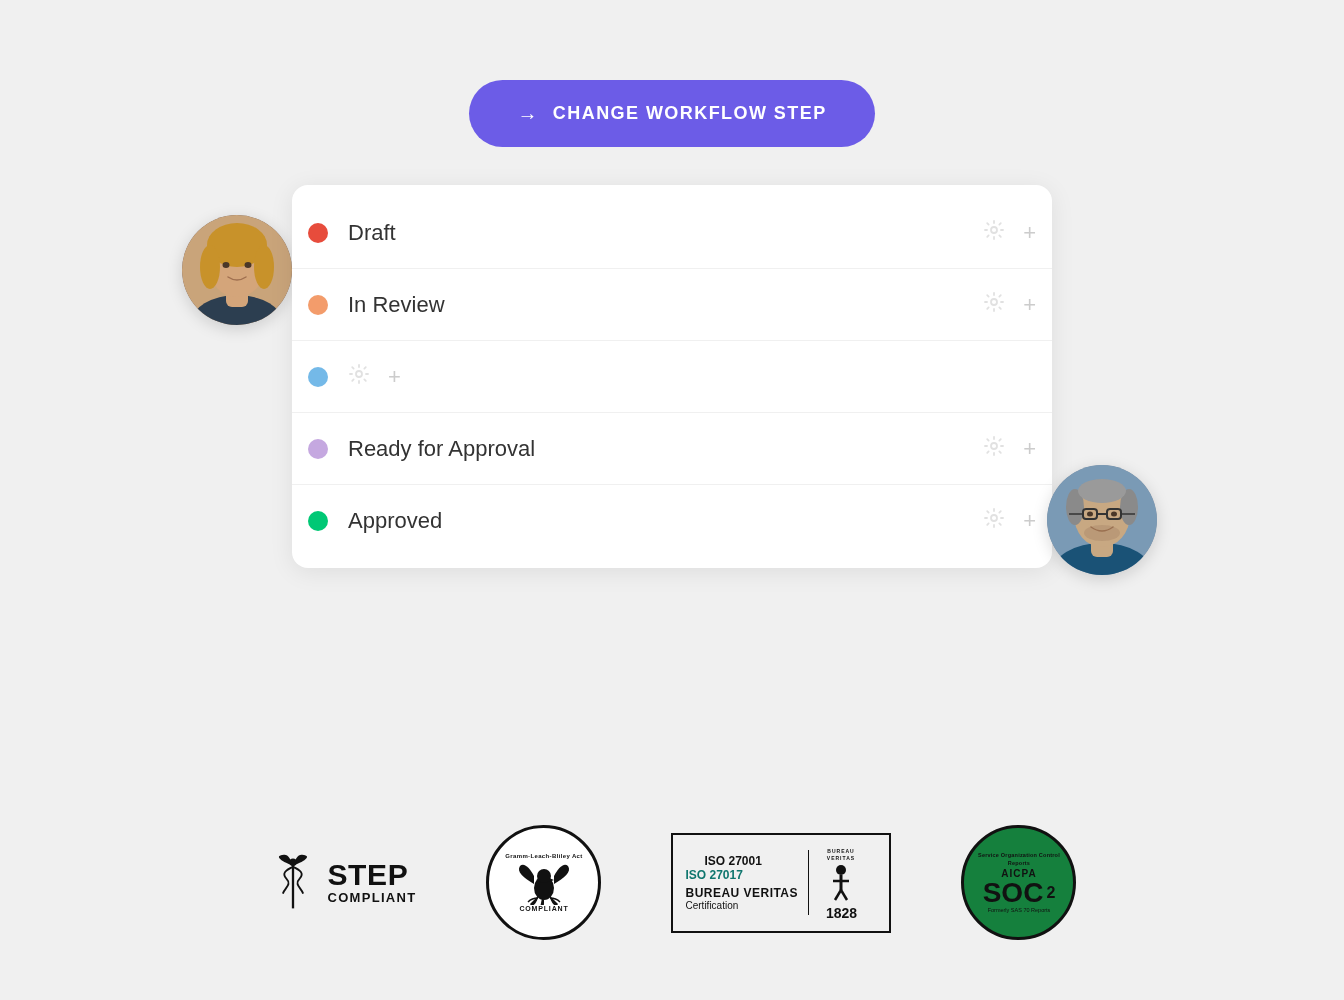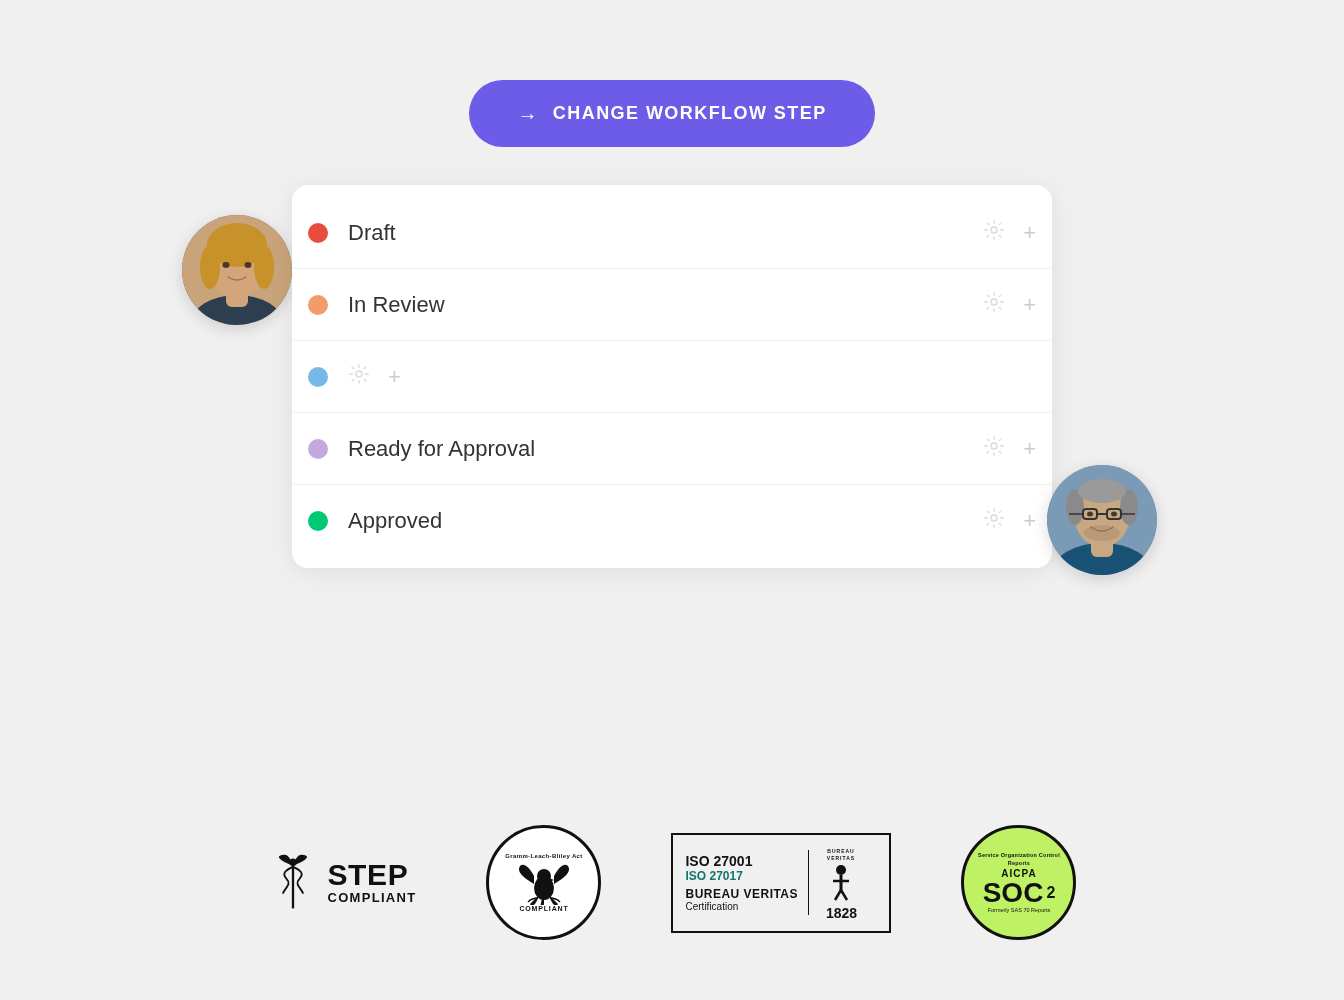--- a/index.html
+++ b/index.html
@@ -371,21 +371,21 @@
         <path d="M24 38 C 18 38 14 42 14 42" stroke="#111" stroke-width="1.5" fill="none"></path>
         <path d="M36 38 C 42 38 46 42 46 42" stroke="#111" stroke-width="1.5" fill="none"></path>
       </svg>
       <span style="font-size:7px;font-weight:800;letter-spacing:0.12em;color:#111;">COMPLIANT</span>
     </div>
   </div>
 
   <div class="compliance-item">
     <div style="border:2px solid #111;padding:10px 12px;display:flex;align-items:center;gap:10px;min-width:220px;">
       <div style="display:flex;flex-direction:column;">
-        <span style="font-size:14px;font-weight:700;color:#111;">ISO 27001</span>
+        <span style="font-size:12px;font-weight:700;color:#111;margin-left:19px;">ISO 27001</span>
         <span style="font-size:12px;font-weight:700;color:#0f766e;">ISO 27017</span>
         <span style="font-size:12px;font-weight:800;color:#111;margin-top:4px;letter-spacing:0.04em;">BUREAU VERITAS</span>
         <span style="font-size:10px;color:#111;">Certification</span>
       </div>
       <div style="width:1px;height:65px;background:#111;flex-shrink:0;"></div>
       <div style="display:flex;flex-direction:column;align-items:center;">
 
         <svg viewBox="0 0 45 60" width="45" height="60" xmlns="http://www.w3.org/2000/svg">
 
           <text x="22" y="8" text-anchor="middle" font-size="5" font-weight="700" fill="#111" letter-spacing="1">BUREAU</text>
@@ -396,21 +396,21 @@
           <line x1="14" y1="36" x2="30" y2="36" stroke="#111" stroke-width="2.5"></line>
           <line x1="22" y1="45" x2="16" y2="55" stroke="#111" stroke-width="2.5"></line>
           <line x1="22" y1="45" x2="28" y2="55" stroke="#111" stroke-width="2.5"></line>
         </svg>
         <span style="font-size:14px;font-weight:800;color:#111;">1828</span>
       </div>
     </div>
   </div>
 
   <div class="compliance-item">
-    <div style="width:115px;height:115px;border-radius:50%;border:3px solid #111;display:flex;flex-direction:column;align-items:center;justify-content:center;background:#bef264;padding:8px;position:relative;">
+    <div style="width:115px;height:115px;border-radius:50%;border:3px solid #111;display:flex;flex-direction:column;align-items:center;justify-content:center;background:#15803d;padding:8px;position:relative;">
       <span style="font-size:5.5px;font-weight:700;letter-spacing:0.04em;color:#111;text-align:center;line-height:1.3;margin-bottom:1px;">Service Organization Control Reports</span>
       <span style="font-size:10px;font-weight:800;color:#111;letter-spacing:0.1em;">AICPA</span>
       <div style="display:flex;align-items:center;gap:0px;">
         <span style="font-size:28px;font-weight:900;color:#111;line-height:1;">SOC</span>
         <span style="font-size:16px;font-weight:700;color:#111;margin-left:3px;">2</span>
       </div>
       <span style="font-size:5.5px;color:#111;text-align:center;">Formerly SAS 70 Reports</span>
     </div>
   </div>
 

